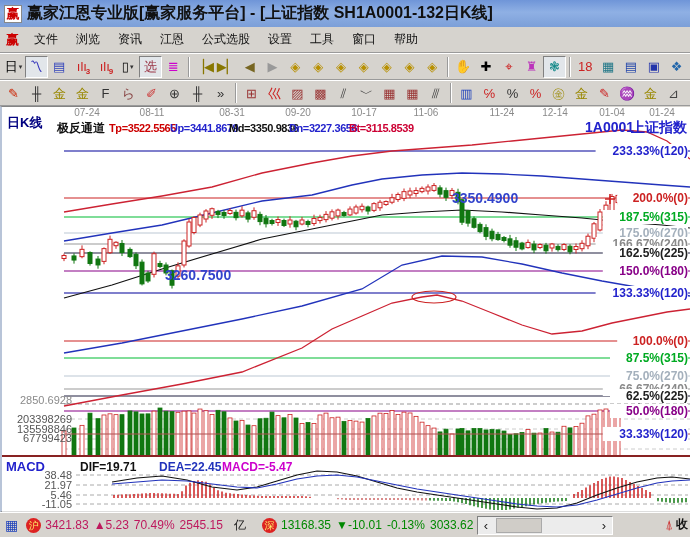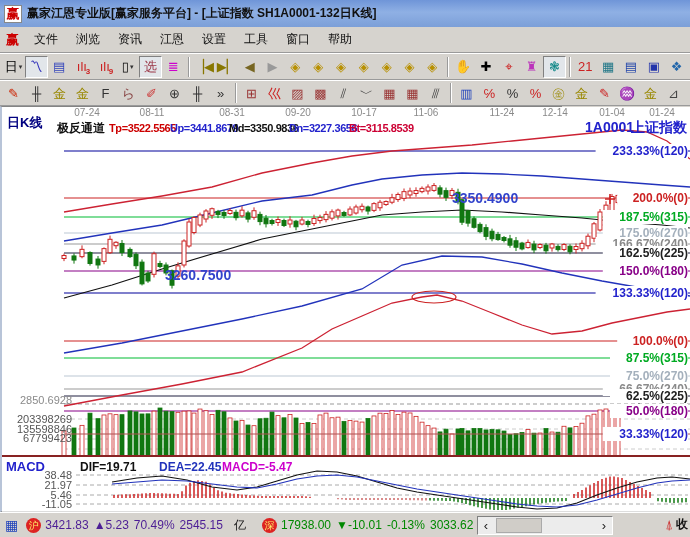--- a/index.html
+++ b/index.html
@@ -2,21 +2,21 @@
 <html><head>
 <meta charset="utf-8">
 <style>
   * { margin:0; padding:0; box-sizing:border-box; }
   body { width:690px; height:537px; font-family:"Liberation Sans", sans-serif; background:#d6d3ce; overflow:hidden; }
   .win { width:690px; height:537px; position:relative; outline:1px solid #4a6ea8; background:#d6d3ce; }
 
   
   .titlebar { height:27px; background:linear-gradient(180deg,#6f95d8 0%,#8fb0e4 45%,#7c9fd8 100%); display:flex; align-items:center; padding:0 4px; }
   .tlogo { width:18px; height:18px; background:#fff; border:1px solid #888; color:#cc0000; font-weight:bold; font-size:13px; line-height:16px; text-align:center; margin-right:5px; }
-  .ttext { font-size:12px; font-weight:bold; color:#111; flex:1; white-space:nowrap; overflow:hidden; }
+  .ttext { font-size:16px; font-weight:bold; color:#111; flex:1; white-space:nowrap; overflow:hidden; }
   .tbtn { display:inline-block; min-width:46px; text-align:center; padding:2px 6px; margin-left:5px; background:#d6d3ce; border-top:1px solid #fff; border-left:1px solid #fff; border-right:1px solid #404040; border-bottom:1px solid #404040; color:#2222cc; font-size:12px; cursor:default; }
 
   
   .menubar { height:26px; background:#d6d3ce; border-bottom:1px solid #9a9a9a; display:flex; align-items:center; padding:0 4px; }
   .mlogo { color:#cc0000; font-weight:bold; font-size:13px; margin:0 6px 0 2px; }
   .mitem { font-size:12px; color:#111; padding:3px 9px; cursor:default; }
 
   
   .toolbar { background:#d6d3ce; display:flex; align-items:center; padding:0 2px; border-bottom:1px solid #9a9a9a; border-top:1px solid #fff; }
   .t1 { height:27px; } .t2 { height:26px; }
@@ -28,21 +28,21 @@
   .tsep { width:2px; height:20px; border-left:1px solid #9a9a9a; border-right:1px solid #fff; margin:0 3px; }
 
   
   .chartwrap { position:relative; width:562px; height:406px; background:#fff; border:1px solid #848484; border-left:2px solid #b8c4d8; }
   .chartwrap svg { position:absolute; left:0; top:0; }
 
   
   .statusbar { height:25px; background:#d6d3ce; border-top:1px solid #fff; position:relative; display:flex; align-items:center; font-size:12px; padding-left:5px; }
   .sb-grid { color:#2244bb; font-size:14px; margin-right:4px; }
   .sb-circ { display:inline-block; width:15px; height:15px; border-radius:50%; background:#dd2222; color:#ffee66; font-size:10px; line-height:15px; text-align:center; margin:0 4px; }
-  .sb-red { color:#4c1d95; margin-right:5px; white-space:nowrap; }
+  .sb-red { color:#be185d; margin-right:5px; white-space:nowrap; }
   .sb-green { color:#008800; margin-right:5px; white-space:nowrap; }
   .sb-black { color:#111; margin-right:2px; }
   .sb-scroll { position:absolute; left:477px; top:3px; width:136px; height:19px; background:#ececec; border-top:1px solid #808080; border-left:1px solid #808080; border-bottom:1px solid #fff; border-right:1px solid #fff; display:flex; align-items:center; }
   .sb-arrow { width:16px; text-align:center; color:#222; font-size:13px; line-height:17px; cursor:default; }
   .sb-thumb { width:46px; height:15px; background:#d0cdc8; border:1px solid #aaa; margin-left:2px; }
   .sb-right { position:absolute; right:2px; top:3px; display:flex; align-items:center; }
   .sb-ant { color:#cc2222; font-size:13px; margin-right:3px; }
   .sb-recv { color:#111; font-size:12px; font-weight:bold; }
 </style>
 </head>
@@ -55,20 +55,21 @@
     <span class="ttext">赢家江恩专业版[赢家服务平台] - [上证指数  SH1A0001-132日K线]</span>
   </div>
 
   <div class="menubar">
     <span class="mlogo">赢</span>
     <div id="menu-items" style="display:flex;">
         <span class="mitem">文件</span>
         <span class="mitem">浏览</span>
         <span class="mitem">资讯</span>
         <span class="mitem">江恩</span>
+        <span class="mitem">公式选股</span>
         <span class="mitem">设置</span>
         <span class="mitem">工具</span>
         <span class="mitem">窗口</span>
         <span class="mitem">帮助</span>
       </div>
   </div>
 
   <div class="toolbar t1" id="toolbar1">
       <div class="tbtn2">
         <span class="tglyph" style="color: rgb(0, 0, 0);">日</span>
@@ -143,21 +144,21 @@
         <span class="tglyph" style="color: rgb(204, 34, 34);">⌖</span>
       </div>
       <div class="tbtn2">
         <span class="tglyph" style="color: rgb(187, 51, 187);">♜</span>
       </div>
       <div class="tbtn2 sel">
         <span class="tglyph" style="color: rgb(17, 136, 136);">❃</span>
       </div>
       <div class="tsep"></div>
       <div class="tbtn2">
-        <span class="tglyph" style="color: rgb(204, 34, 34);">21</span>
+        <span class="tglyph" style="color: rgb(204, 34, 34);">18</span>
       </div>
       <div class="tbtn2">
         <span class="tglyph" style="color: rgb(34, 119, 136);">▦</span>
       </div>
       <div class="tbtn2">
         <span class="tglyph" style="color: rgb(34, 68, 170);">▤</span>
       </div>
       <div class="tbtn2">
         <span class="tglyph" style="color: rgb(34, 51, 170);">▣</span>
       </div>
@@ -782,21 +783,21 @@
 
   <div class="statusbar">
     <span class="sb-grid">▦</span>
     <span class="sb-circ">沪</span>
     <span class="sb-red">3421.83</span>
     <span class="sb-red">▲5.23</span>
     <span class="sb-red">70.49%</span>
     <span class="sb-red" style="margin-right:11px;">2545.15</span>
     <span class="sb-black">亿</span>
     <span class="sb-circ" style="margin-left:14px;">深</span>
-    <span class="sb-green">17938.00</span>
+    <span class="sb-green">13168.35</span>
     <span class="sb-green">▼-10.01</span>
     <span class="sb-green">-0.13%</span>
     <span class="sb-green">3033.62</span>
     <div class="sb-scroll">
       <span class="sb-arrow">‹</span>
       <div class="sb-thumb"></div>
       <span class="sb-arrow" style="position:absolute;right:0;">›</span>
     </div>
     <div class="sb-right">
       <span class="sb-ant">⍋</span>

